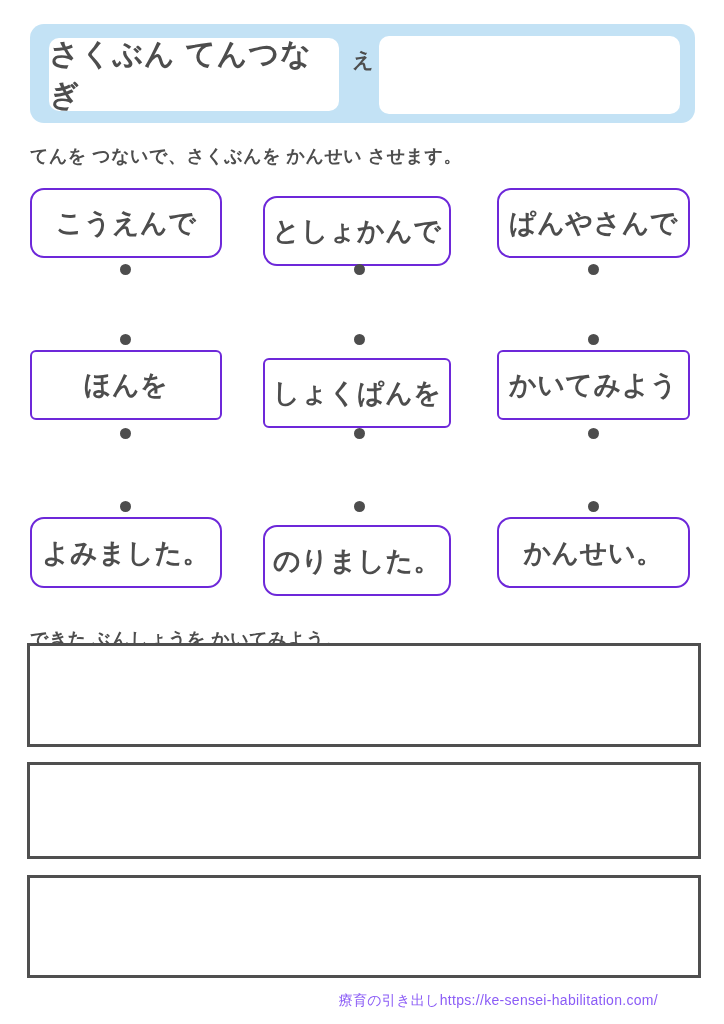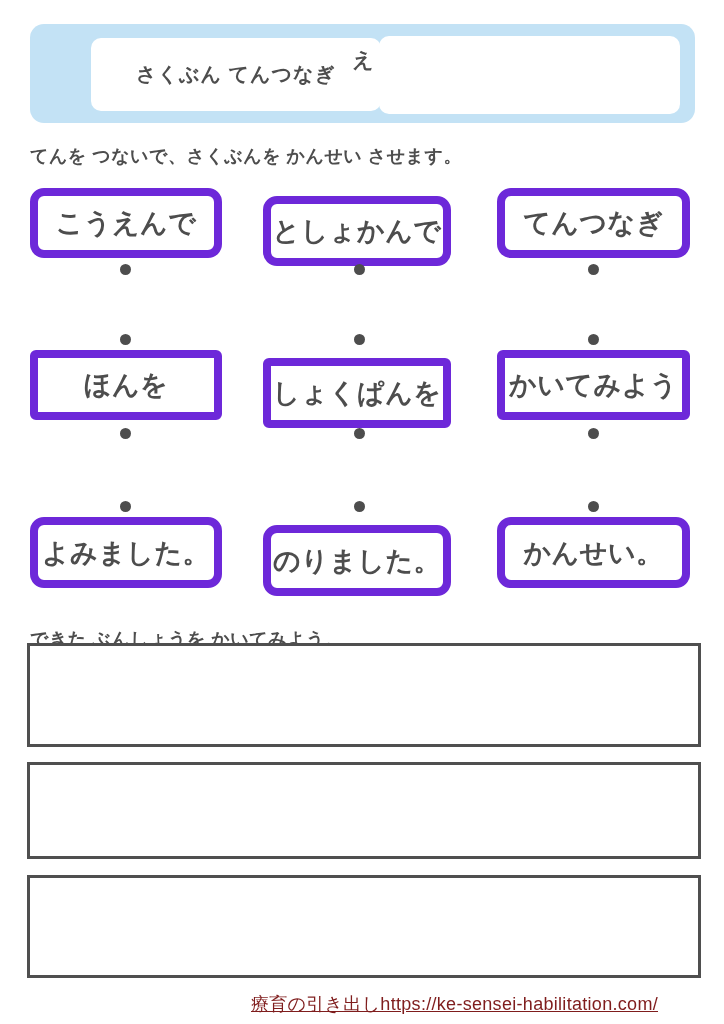--- a/index.html
+++ b/index.html
@@ -22,25 +22,24 @@
   }
   .title-box {
     position: absolute;
     left: 19px; top: 14px;
     width: 290px; height: 73px;
     background: #ffffff;
     border-radius: 10px;
     display: flex;
     align-items: center;
     justify-content: center;
-    font-size: 20px;
+    font-size: 30px;
     font-weight: bold;
     letter-spacing: 1px;
     color: #4d4d4d;
-    margin-left: 42px;
   }
   .name-label {
     position: absolute;
     left: 319px; top: 10px;
     height: 82px;
     writing-mode: vertical-rl;
     text-orientation: upright;
     font-size: 21px;
     font-weight: bold;
     letter-spacing: 4px;
@@ -66,21 +65,21 @@
     letter-spacing: 0.5px;
   }
   .instruction.top { top: 144px; }
   .instruction.bottom { top: 627px; }
 
   
   .word-box {
     position: absolute;
     height: 70px;
     background: #ffffff;
-    border: 8px solid #6d28d9;
+    border: 2px solid #6d28d9;
     border-radius: 14px;
     display: flex;
     align-items: center;
     justify-content: center;
     font-size: 27px;
     font-weight: bold;
     color: #4d4d4d;
     letter-spacing: 0.5px;
   }
   .col-0 { left: 30px;  width: 192px; }
@@ -114,42 +113,41 @@
   }
   .writing-area.w-0 { top: 643px; height: 104px; }
   .writing-area.w-1 { top: 762px; height: 97px; }
   .writing-area.w-2 { top: 875px; height: 103px; }
 
   
   .footer-credit {
     position: absolute;
     top: 992px;
     right: 66px;
-    font-size: 18px;
-    color: #7f1d1d;
+    font-size: 14px;
+    color: #8b5cf6;
     letter-spacing: 0.3px;
-    text-decoration: underline;
   }
 </style>
 </head>
 <body>
 
 <div class="header-band">
   <div class="title-box">
     <span>さくぶん てんつなぎ</span>
   </div>
   <div class="name-label">なまえ</div>
   <div class="name-box"></div>
 </div>
 
 <div class="instruction top">てんを つないで、さくぶんを かんせい させます。</div>
 
 <div class="word-box row-0 col-0">こうえんで</div>
 <div class="word-box row-0 col-1">としょかんで</div>
-<div class="word-box row-0 col-2">てんつなぎ</div>
+<div class="word-box row-0 col-2">ぱんやさんで</div>
 
 <div class="dot dy-0 cx-0"></div>
 <div class="dot dy-0 cx-1"></div>
 <div class="dot dy-0 cx-2"></div>
 
 <div class="dot dy-1 cx-0"></div>
 <div class="dot dy-1 cx-1"></div>
 <div class="dot dy-1 cx-2"></div>
 
 <div class="word-box row-1 col-0">ほんを</div>

